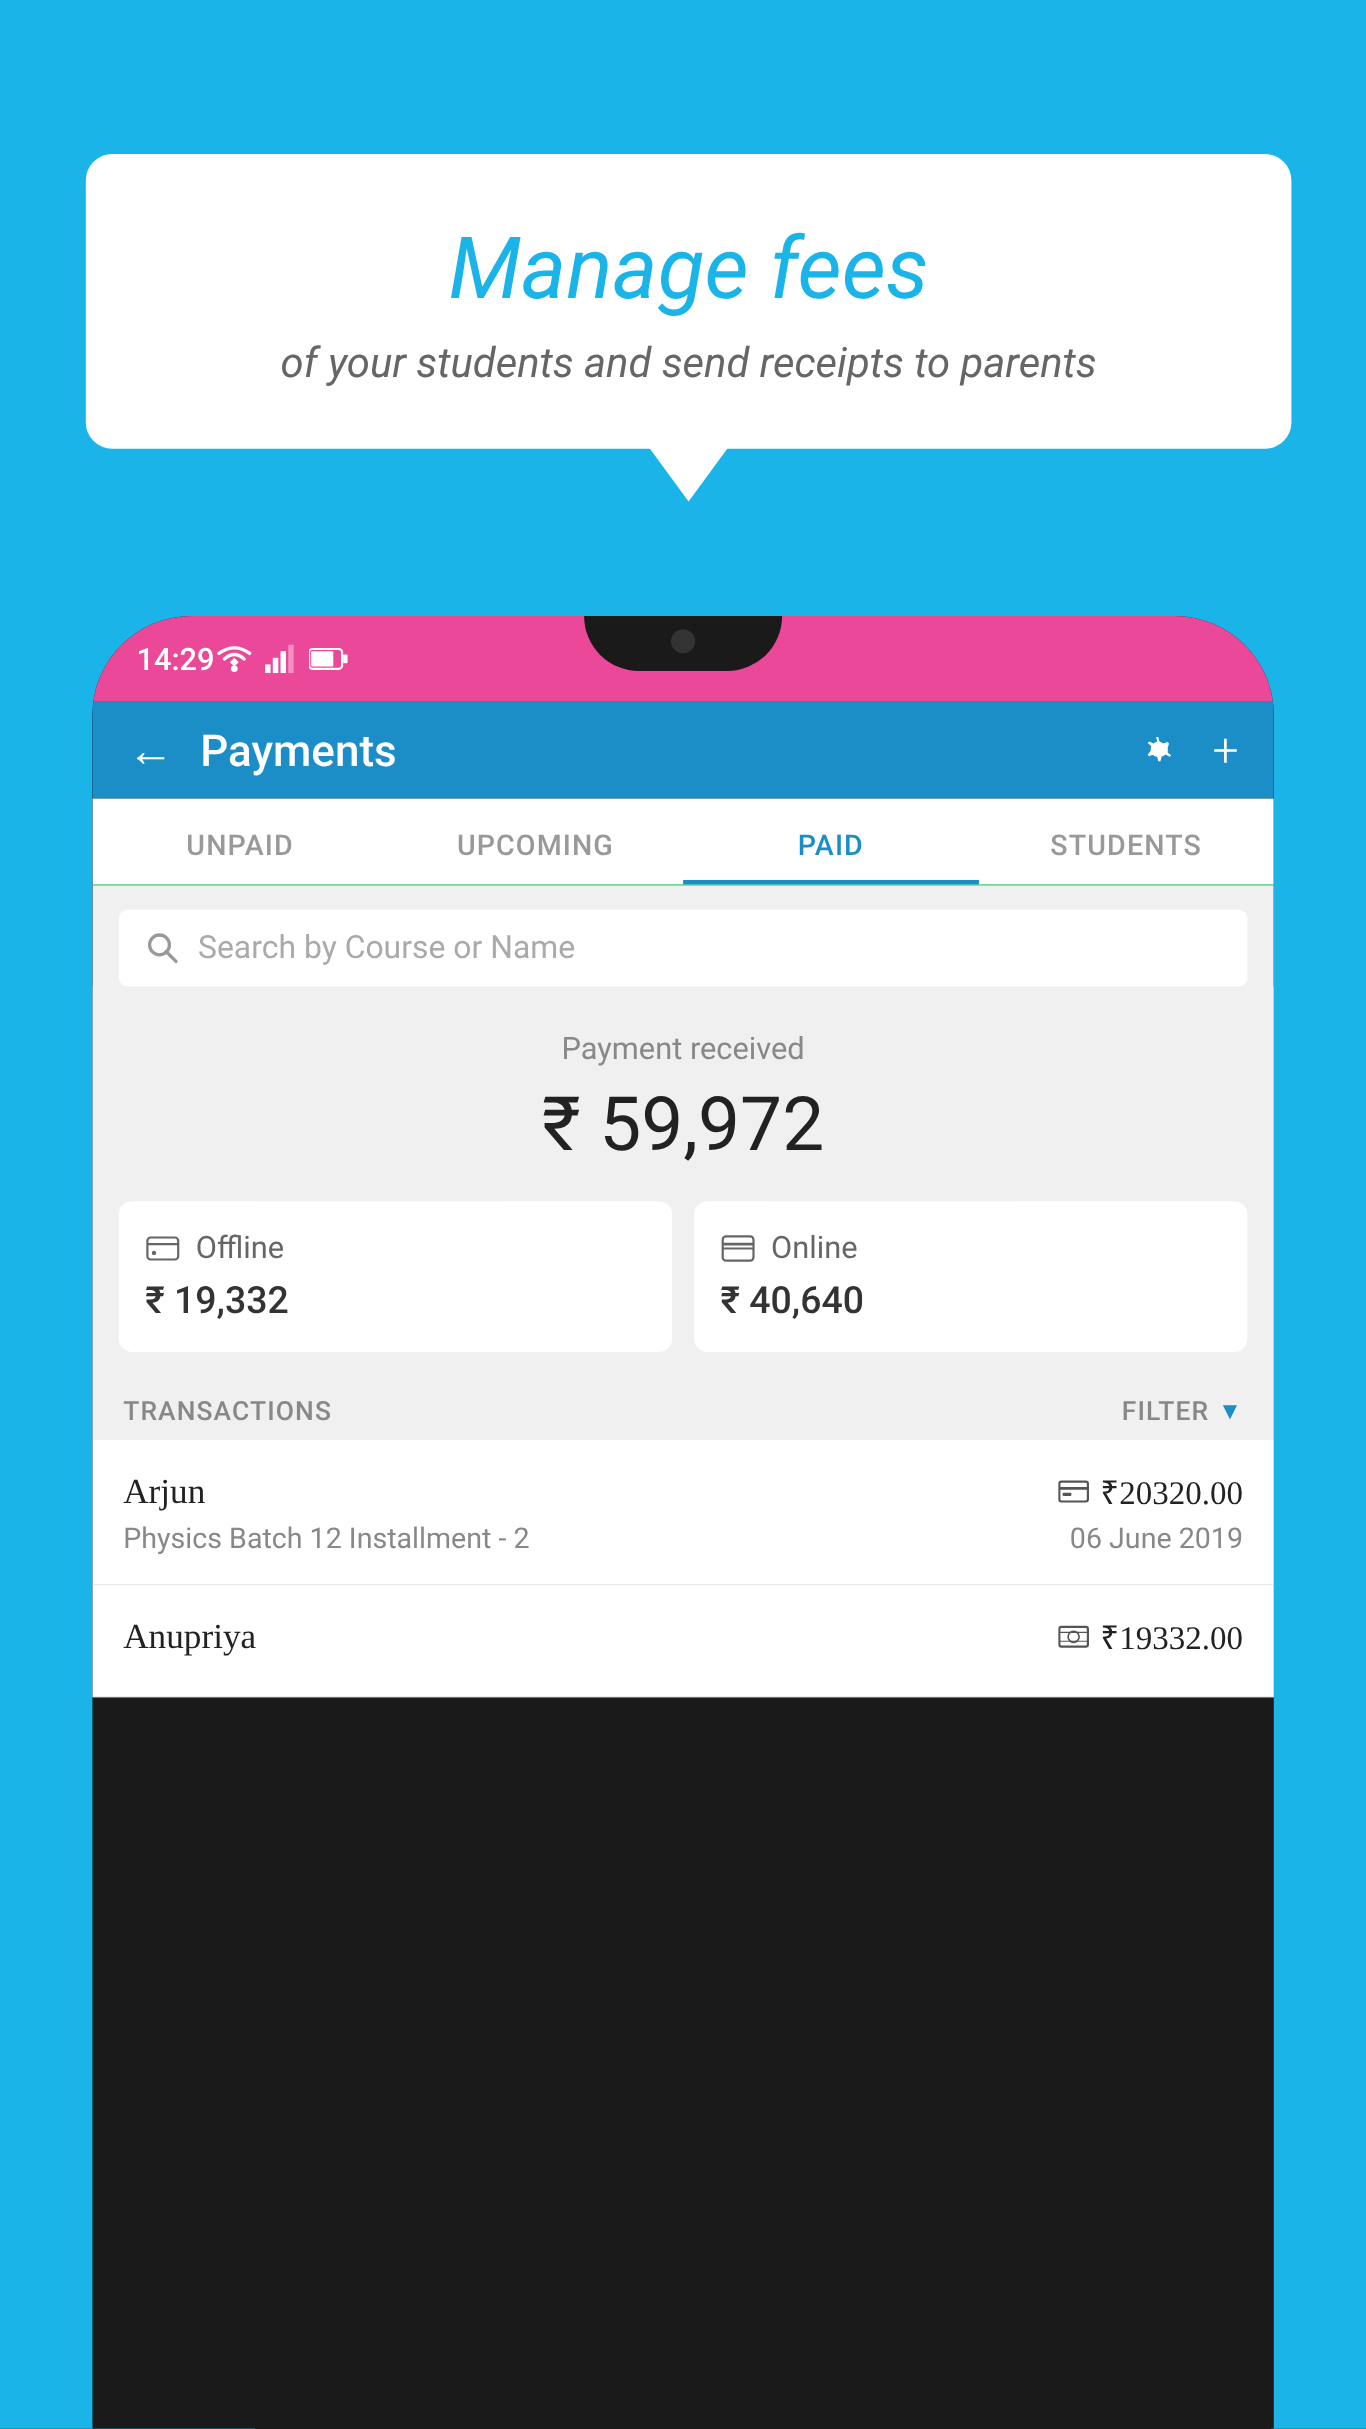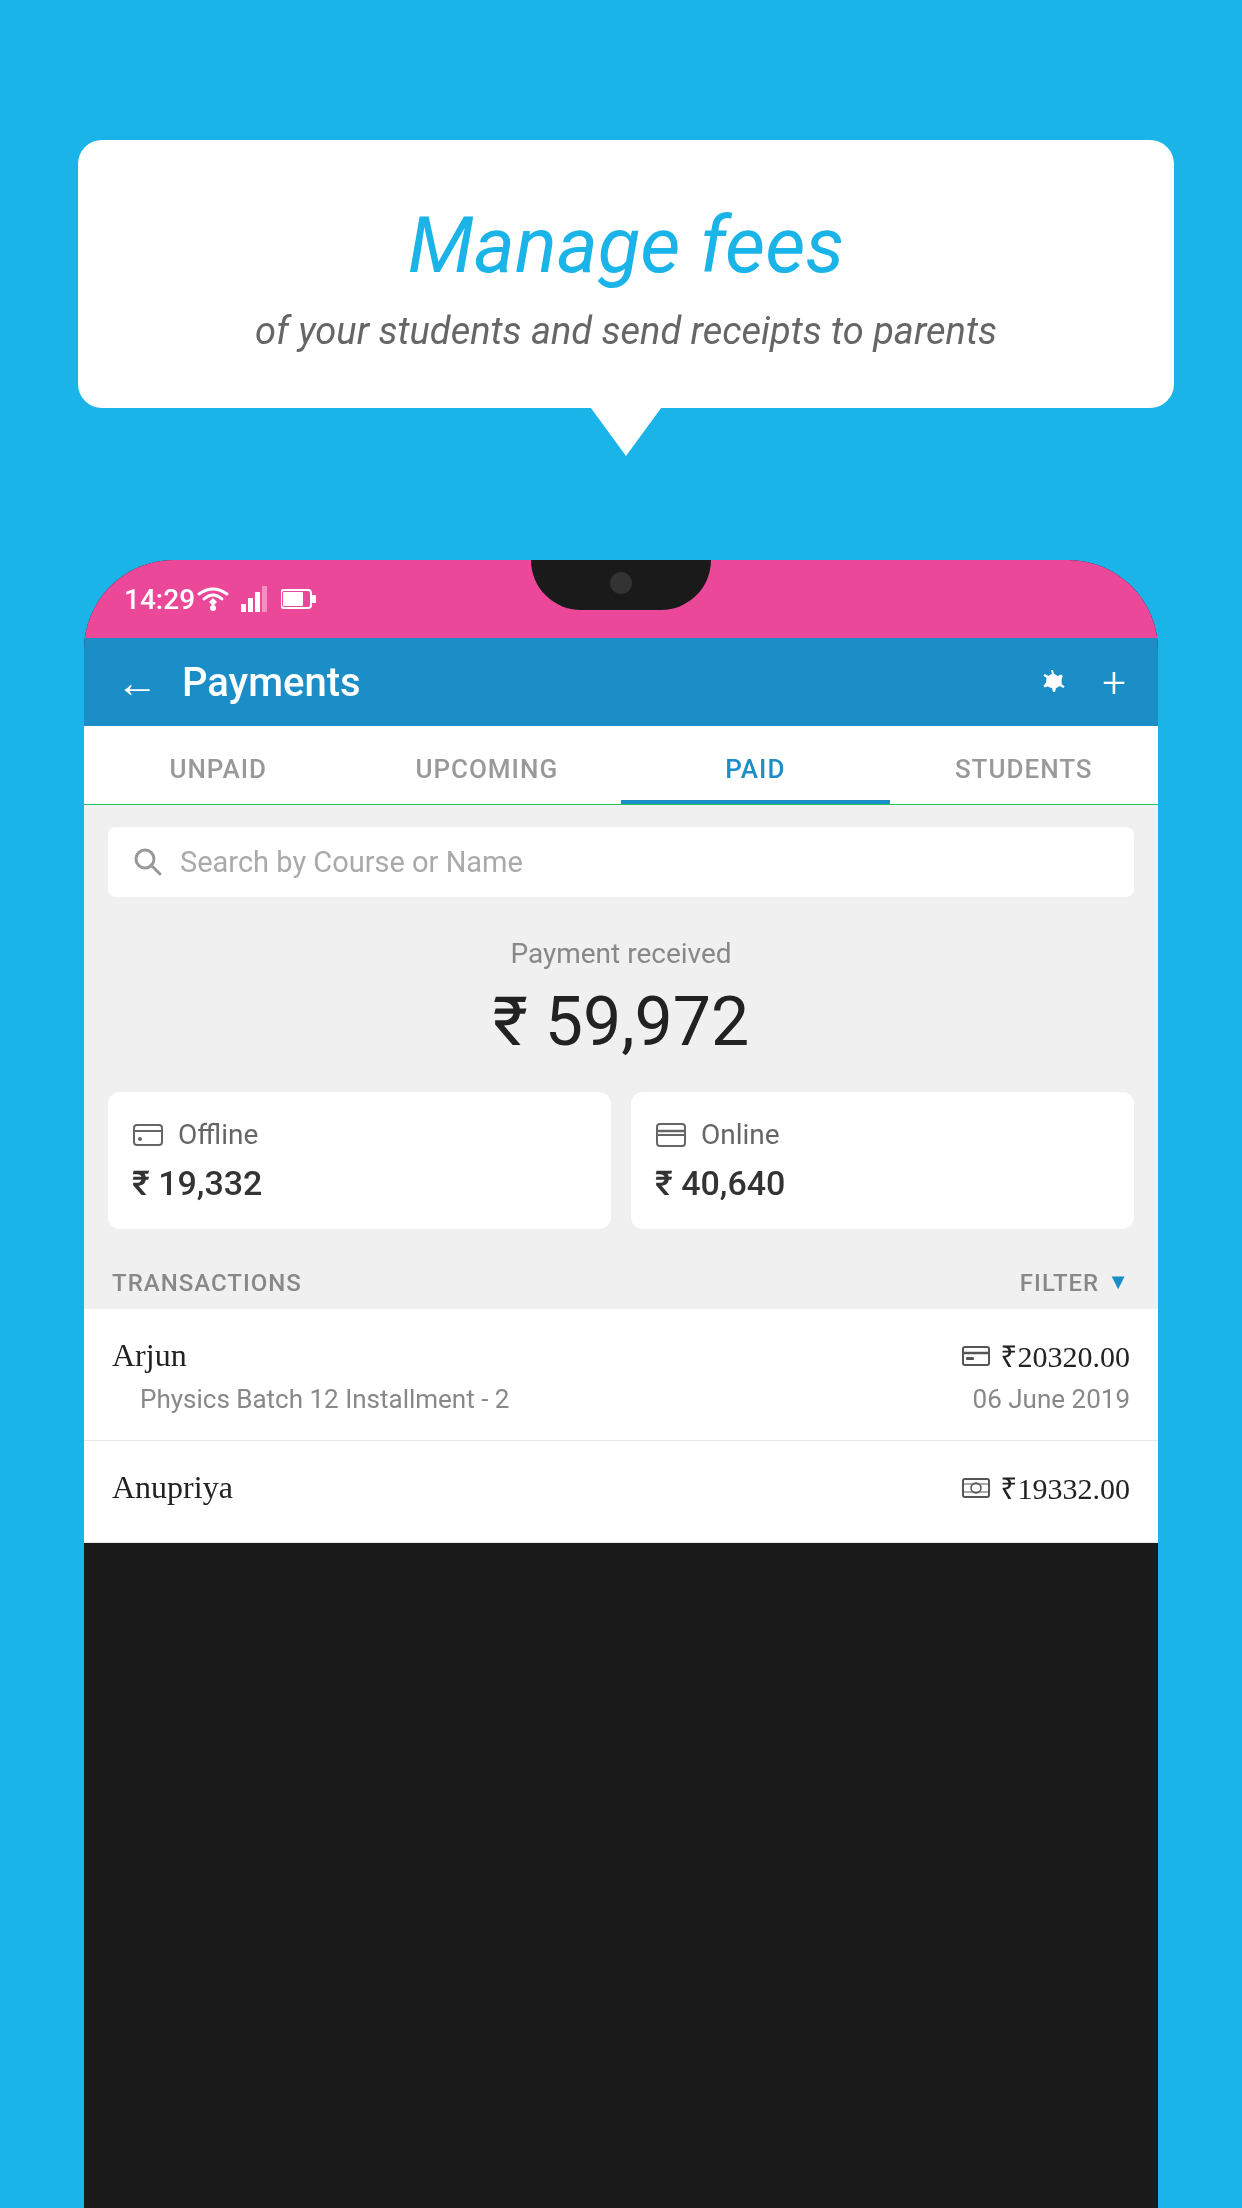--- a/index.html
+++ b/index.html
@@ -278,20 +278,21 @@
       letter-spacing: 1px;
       font-weight: 500;
     }
 
     .filter-label {
       font-size: 24px;
       color: #888;
       letter-spacing: 1px;
       font-weight: 500;
       display: flex;
+      align-items: center;
       gap: 8px;
     }
 
     .filter-triangle {
       color: #1b8ec8;
       font-size: 22px;
     }
 
     
     .transaction-item {
@@ -322,21 +323,20 @@
 
     .transaction-amount {
       font-size: 30px;
       color: #222;
       font-weight: 400;
     }
 
     .transaction-row-2 {
       display: flex;
       justify-content: space-between;
-      margin-left: 28px;
     }
 
     .transaction-course {
       font-size: 26px;
       color: #888;
     }
 
     .transaction-date {
       font-size: 26px;
       color: #888;

